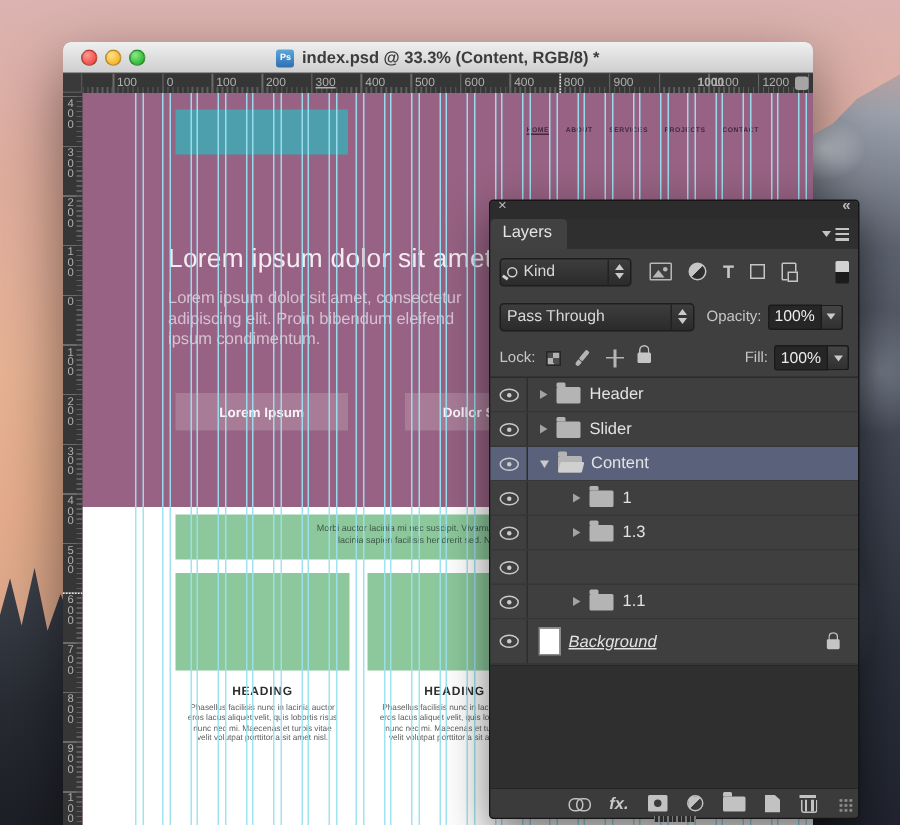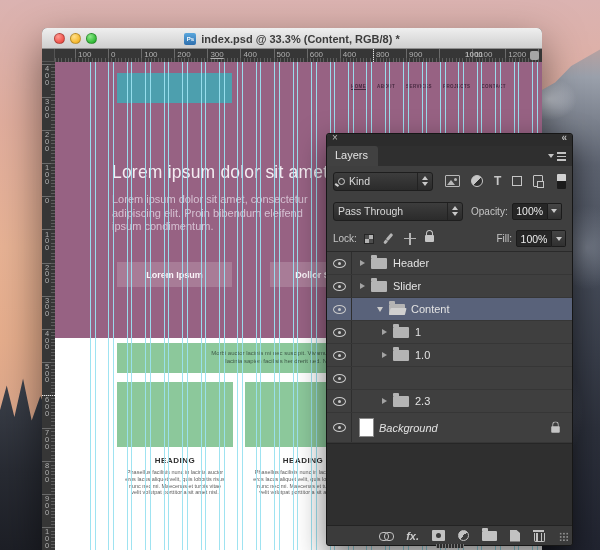--- a/index.html
+++ b/index.html
@@ -118,35 +118,35 @@
   .icon-brush::after{content:'';position:absolute;left:1px;top:7px;width:3px;height:4px;background:#b5b5b5;border-radius:0 0 2px 2px;transform:rotate(40deg);}
   .icon-move{width:12px;height:12px;position:relative;}
   .icon-move::before{content:'';position:absolute;left:0;top:5px;width:12px;height:1.6px;background:#b5b5b5;}
   .icon-move::after{content:'';position:absolute;left:5px;top:0;width:1.6px;height:12px;background:#b5b5b5;}
   .padlock{width:9px;height:7px;background:#c5c5c5;border-radius:1px;position:relative;margin-top:4px;}
   .padlock::before{content:'';position:absolute;top:-5px;left:1px;width:5px;height:5px;border:1.5px solid #c5c5c5;border-bottom:none;border-radius:4px 4px 0 0;}
 
   .layer-list{flex:none;border-top:1px solid #2a2a2a;}
   .lrow{display:flex;align-items:center;height:23px;border-bottom:1px solid #363636;background:#3f3f3f;position:relative;}
   .lrow.tall{height:30px;}
-  .lrow.selected{background:var(--selection,#59627a);gap:17px;}
+  .lrow.selected{background:var(--selection,#59627a);}
   .eyecell{width:25px;align-self:stretch;border-right:1px solid #2e2e2e;display:flex;align-items:center;justify-content:center;flex:none;}
   .eye{width:13px;height:9px;position:relative;}
   .eye::before{content:'';position:absolute;inset:0;border:1px solid #cacaca;border-radius:50%;}
   .eye::after{content:'';position:absolute;width:3px;height:3px;left:5px;top:3px;background:#cacaca;border-radius:50%;}
   .rowcontent{display:flex;align-items:center;gap:6px;padding-left:8px;flex:1;}
   .rowcontent.indent{padding-left:30px;}
   .tri-r{width:0;height:0;border-top:3.5px solid transparent;border-bottom:3.5px solid transparent;border-left:5px solid #a3a3a3;}
   .tri-d{width:0;height:0;border-left:3.5px solid transparent;border-right:3.5px solid transparent;border-top:5px solid #cacaca;}
   .folder{width:16px;height:11px;background:#b4b4b4;border-radius:1px;position:relative;flex:none;}
   .folder::before{content:'';position:absolute;top:-2.5px;left:0;width:6px;height:3px;background:#b4b4b4;border-radius:1px 1px 0 0;}
   .folder.open::after{content:'';position:absolute;left:0;bottom:0;width:16px;height:6.5px;background:#d0d0d0;transform:skewX(-14deg);transform-origin:bottom left;border-radius:1px;}
   .thumb{width:13px;height:17px;background:#ffffff;outline:1px solid #8a8a8a;margin-left:0;flex:none;}
   .lname{font-size:11px;color:#e3e3e3;}
-  .lname.italic{font-style:italic;}
+  .lname.italic{font-style:italic;text-decoration:underline;}
   .rowlock{margin-left:auto;margin-right:12px;transform:scale(.95);}
   .emptyarea{flex:1;background:#2f2f2f;border-top:1px solid #262626;}
   .bottombar{flex:none;height:20px;background:#3b3b3b;border-top:1px solid #232323;border-radius:0 0 3px 3px;
     display:flex;align-items:center;justify-content:flex-end;gap:13px;padding-right:28px;position:relative;}
   .icon-link{width:14px;height:8px;position:relative;}
   .icon-link::before,.icon-link::after{content:'';position:absolute;top:0;width:8px;height:7px;border:1.5px solid #c2c2c2;border-radius:4px;}
   .icon-link::before{left:0;} .icon-link::after{left:5px;}
   .icon-fx{font-size:11px;font-style:italic;font-weight:bold;color:#c9c9c9;line-height:12px;}
   .icon-mask{width:13px;height:11px;background:#c2c2c2;border-radius:1px;position:relative;}
   .icon-mask::after{content:'';position:absolute;left:4px;top:3px;width:5px;height:5px;border-radius:50%;background:#3b3b3b;}
@@ -372,21 +372,21 @@
     </div>
     <div class="tabrow">
       <div class="tab">Layers</div>
       <div class="panelmenu">
         <span class="tri"></span>
         <span class="bars"></span>
       </div>
     </div>
     <div class="controls">
       <div class="ctl-row filter">
-        <div class="dd" style="width:100px">
+        <div class="dd" style="width:88px">
           <span class="icon-search"></span>
           <span class="ddtext">Kind</span>
           <span class="updown">
               <i class="u"></i>
               <i class="d"></i>
             </span>
         </div>
         <div class="filter-icons">
           <span class="icon-imglayer"></span>
           <span class="icon-halfcircle"></span>
@@ -470,36 +470,36 @@
             <span class="lname">1</span>
           </div>
         </div>
         <div class="lrow">
           <div class="eyecell">
             <span class="eye"></span>
           </div>
           <div class="rowcontent indent">
             <span class="tri-r"></span>
             <span class="folder"></span>
-            <span class="lname">1.0</span>
+            <span class="lname">1.3</span>
           </div>
         </div>
         <div class="lrow">
           <div class="eyecell">
             <span class="eye"></span>
           </div>
         </div>
         <div class="lrow">
           <div class="eyecell">
             <span class="eye"></span>
           </div>
           <div class="rowcontent indent">
             <span class="tri-r"></span>
             <span class="folder"></span>
-            <span class="lname">2.3</span>
+            <span class="lname">1.1</span>
           </div>
         </div>
         <div class="lrow tall">
           <div class="eyecell">
             <span class="eye"></span>
           </div>
           <div class="rowcontent">
             <span class="thumb"></span>
             <span class="lname italic">Background</span>
             <span class="padlock rowlock"></span>

